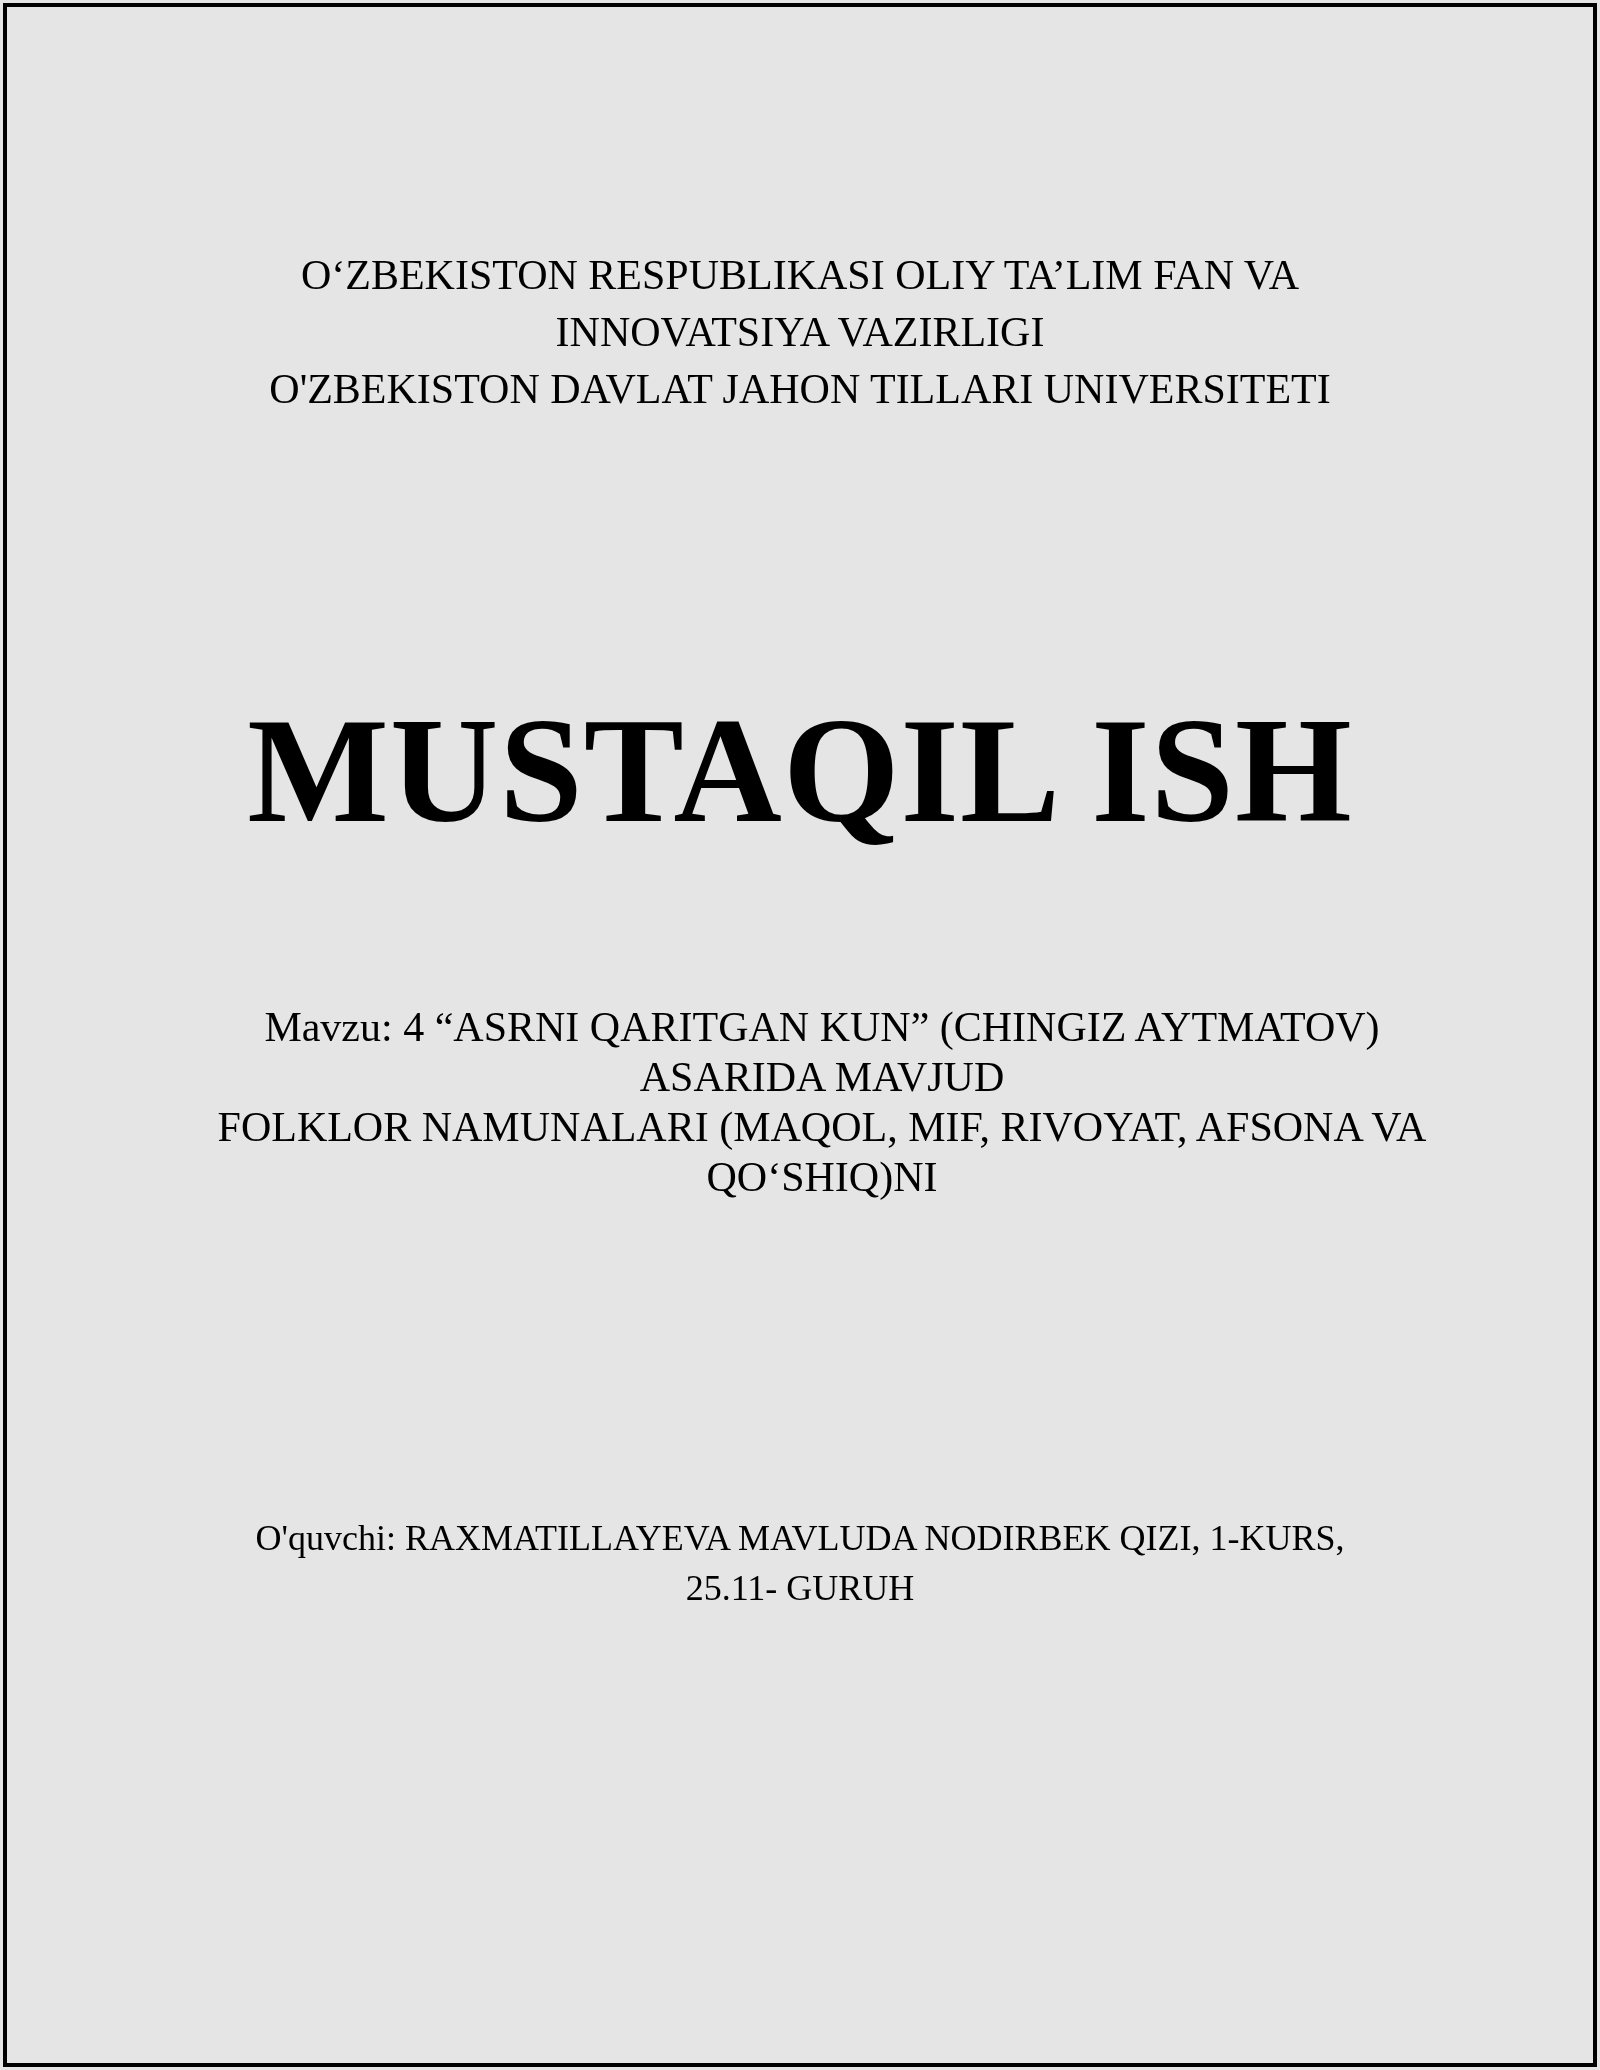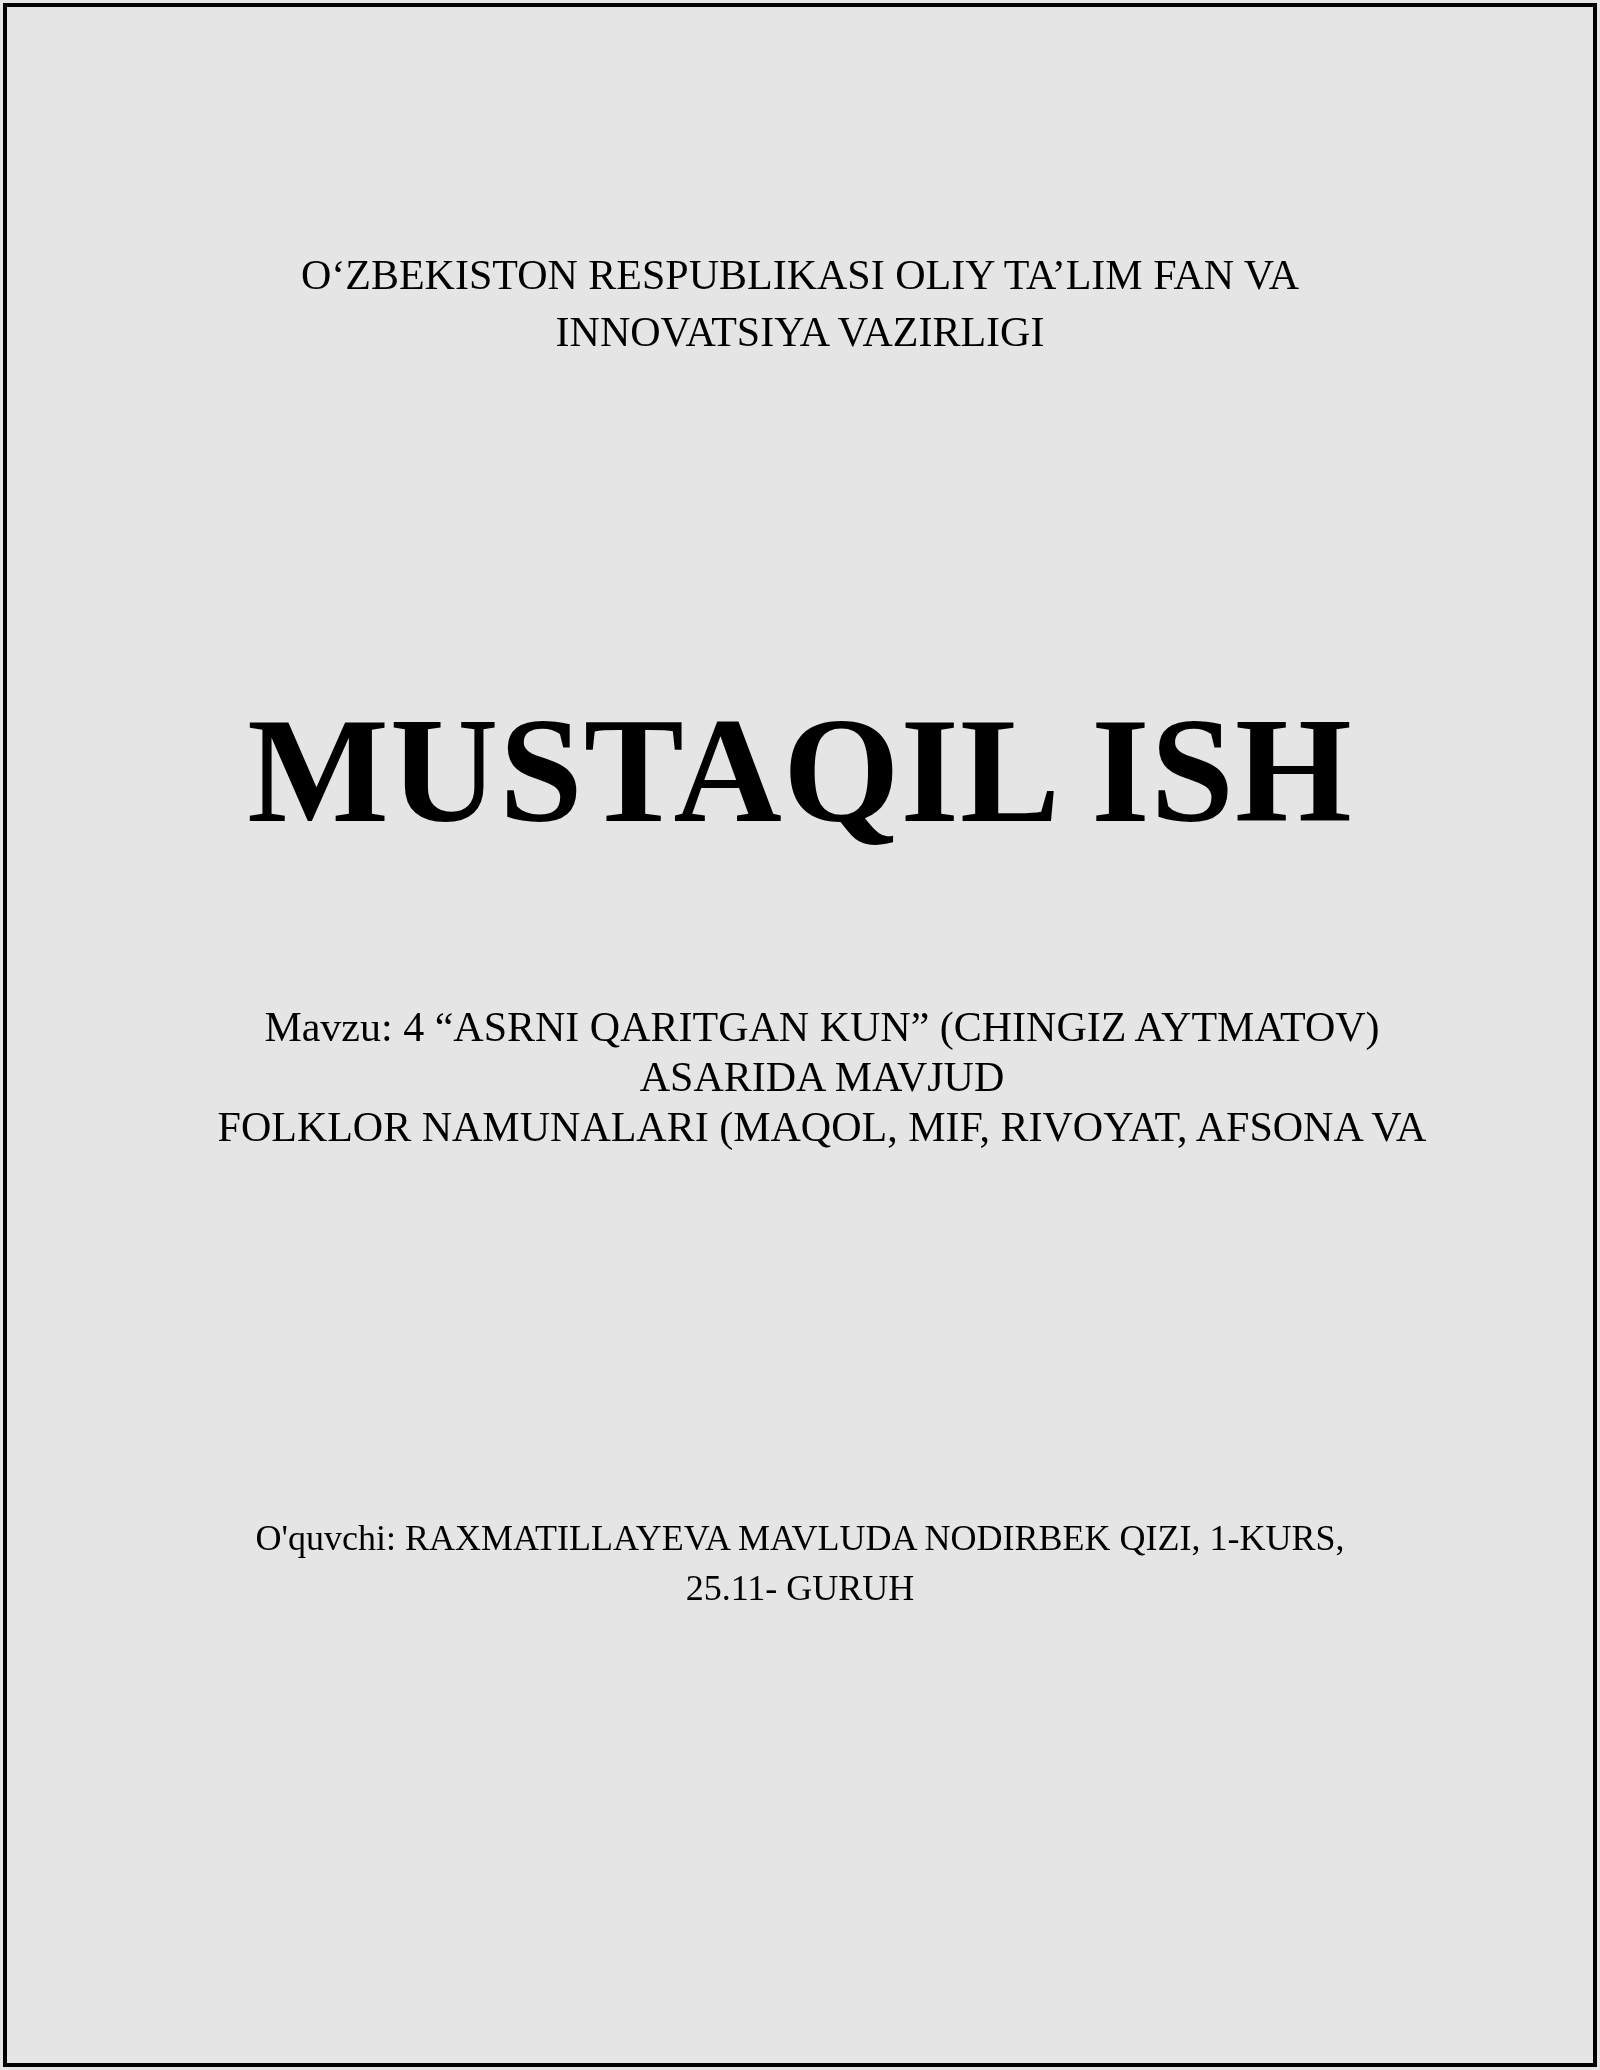--- a/index.html
+++ b/index.html
@@ -62,28 +62,30 @@
 </head>
 <body>
 
 <div class="page">
   <div class="border-outer"></div>
   <div class="border-inner">
 
     <div class="textblock ministry-header">
       <div>O‘ZBEKISTON RESPUBLIKASI OLIY TA’LIM FAN VA</div>
       <div>INNOVATSIYA VAZIRLIGI</div>
+      <div>O'ZBEKISTON DAVLAT JAHON TILLARI UNIVERSITETI</div>
     </div>
 
     <div class="textblock doc-title">MUSTAQIL ISH</div>
 
     <div class="textblock topic-section">
       <div>Mavzu: 4 “ASRNI QARITGAN KUN” (CHINGIZ AYTMATOV)</div>
       <div>ASARIDA MAVJUD</div>
       <div>FOLKLOR NAMUNALARI (MAQOL, MIF, RIVOYAT, AFSONA VA</div>
+      <div>QO‘SHIQ)NI</div>
     </div>
 
     <div class="textblock student-info">
       <div>O'quvchi: RAXMATILLAYEVA MAVLUDA NODIRBEK QIZI, 1-KURS,</div>
       <div>25.11- GURUH</div>
     </div>
 
   </div>
 </div>
 

